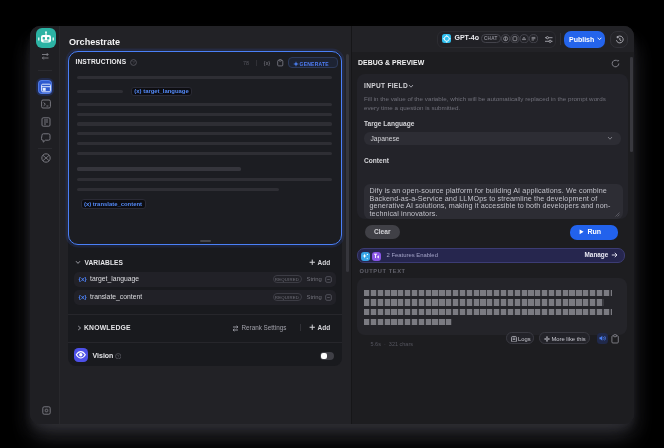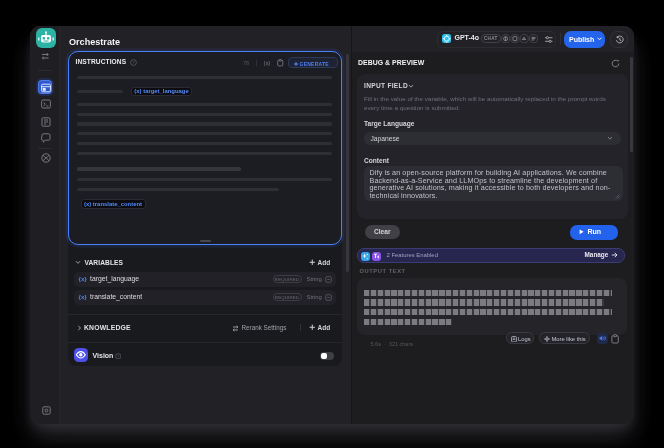--- a/index.html
+++ b/index.html
@@ -255,21 +255,21 @@
   </svg>
 <div class="abs" style="left:364px; top:93.8px; width:262px; font-size:6.25px; line-height:9.3px; color:#70707a; white-space:nowrap;">Fill in the value of the variable, which will be automatically replaced in the prompt words<br>every time a question is submitted.</div>
 <div class="abs" style="left:364px; top:119.6px; font-size:6.6px; font-weight:bold; color:#d4d4d8;">Targe Language</div>
 <div class="abs" style="left:363.5px; top:131.5px; width:257px; height:13px; border-radius:6px; background:#2d2d34;">
   <span style="position:absolute; left:7px; top:3px; font-size:6.7px; color:#d4d4d8;">Japanese</span>
   <svg style="position:absolute; right:8px; top:4.5px;" width="6" height="5" viewBox="0 0 6 5">
       <path d="M1 1 L3 3.2 L5 1" stroke="#84848c" stroke-width="0.9" fill="none"></path>
     </svg>
 </div>
 <div class="abs" style="left:364px; top:157px; font-size:6.6px; font-weight:bold; color:#d4d4d8;">Content</div>
-<div class="abs" style="left:363.5px; top:166px; width:259px; height:35px; border-radius:6px; background:#2d2d34;">
+<div class="abs" style="left:363.5px; top:184px; width:259px; height:35px; border-radius:6px; background:#2d2d34;">
   <div style="position:absolute; left:6px; top:2.6px; width:256px; font-size:7.2px; letter-spacing:0.12px; line-height:7.9px; color:#c2c2ca; white-space:nowrap;">Dify is an open-source platform for building AI applications. We combine<br>Backend-as-a-Service and LLMOps to streamline the development of<br>generative AI solutions, making it accessible to both developers and non-<br>technical innovators.</div>
   <svg style="position:absolute; right:2.5px; bottom:2px;" width="5" height="5" viewBox="0 0 5 5">
       <path d="M4.5 0.5 L0.5 4.5 M4.5 2.5 L2.5 4.5" stroke="#6a6a74" stroke-width="0.7"></path>
     </svg>
 </div>
 
 <div class="abs" style="left:364.5px; top:224.5px; width:35.5px; height:14.5px; border-radius:7px; background:#404046; color:#d4d4d8; font-size:6.6px; font-weight:bold; text-align:center; line-height:14.5px;">Clear</div>
 <div class="abs" style="left:570px; top:224.5px; width:48px; height:15px; border-radius:7px; background:#2262ec;">
   <svg style="position:absolute; left:9px; top:4.8px;" width="5" height="5.6" viewBox="0 0 5 5.6">
       <path d="M0.6 0.4 L4.6 2.8 L0.6 5.2 z" fill="#fff"></path>

